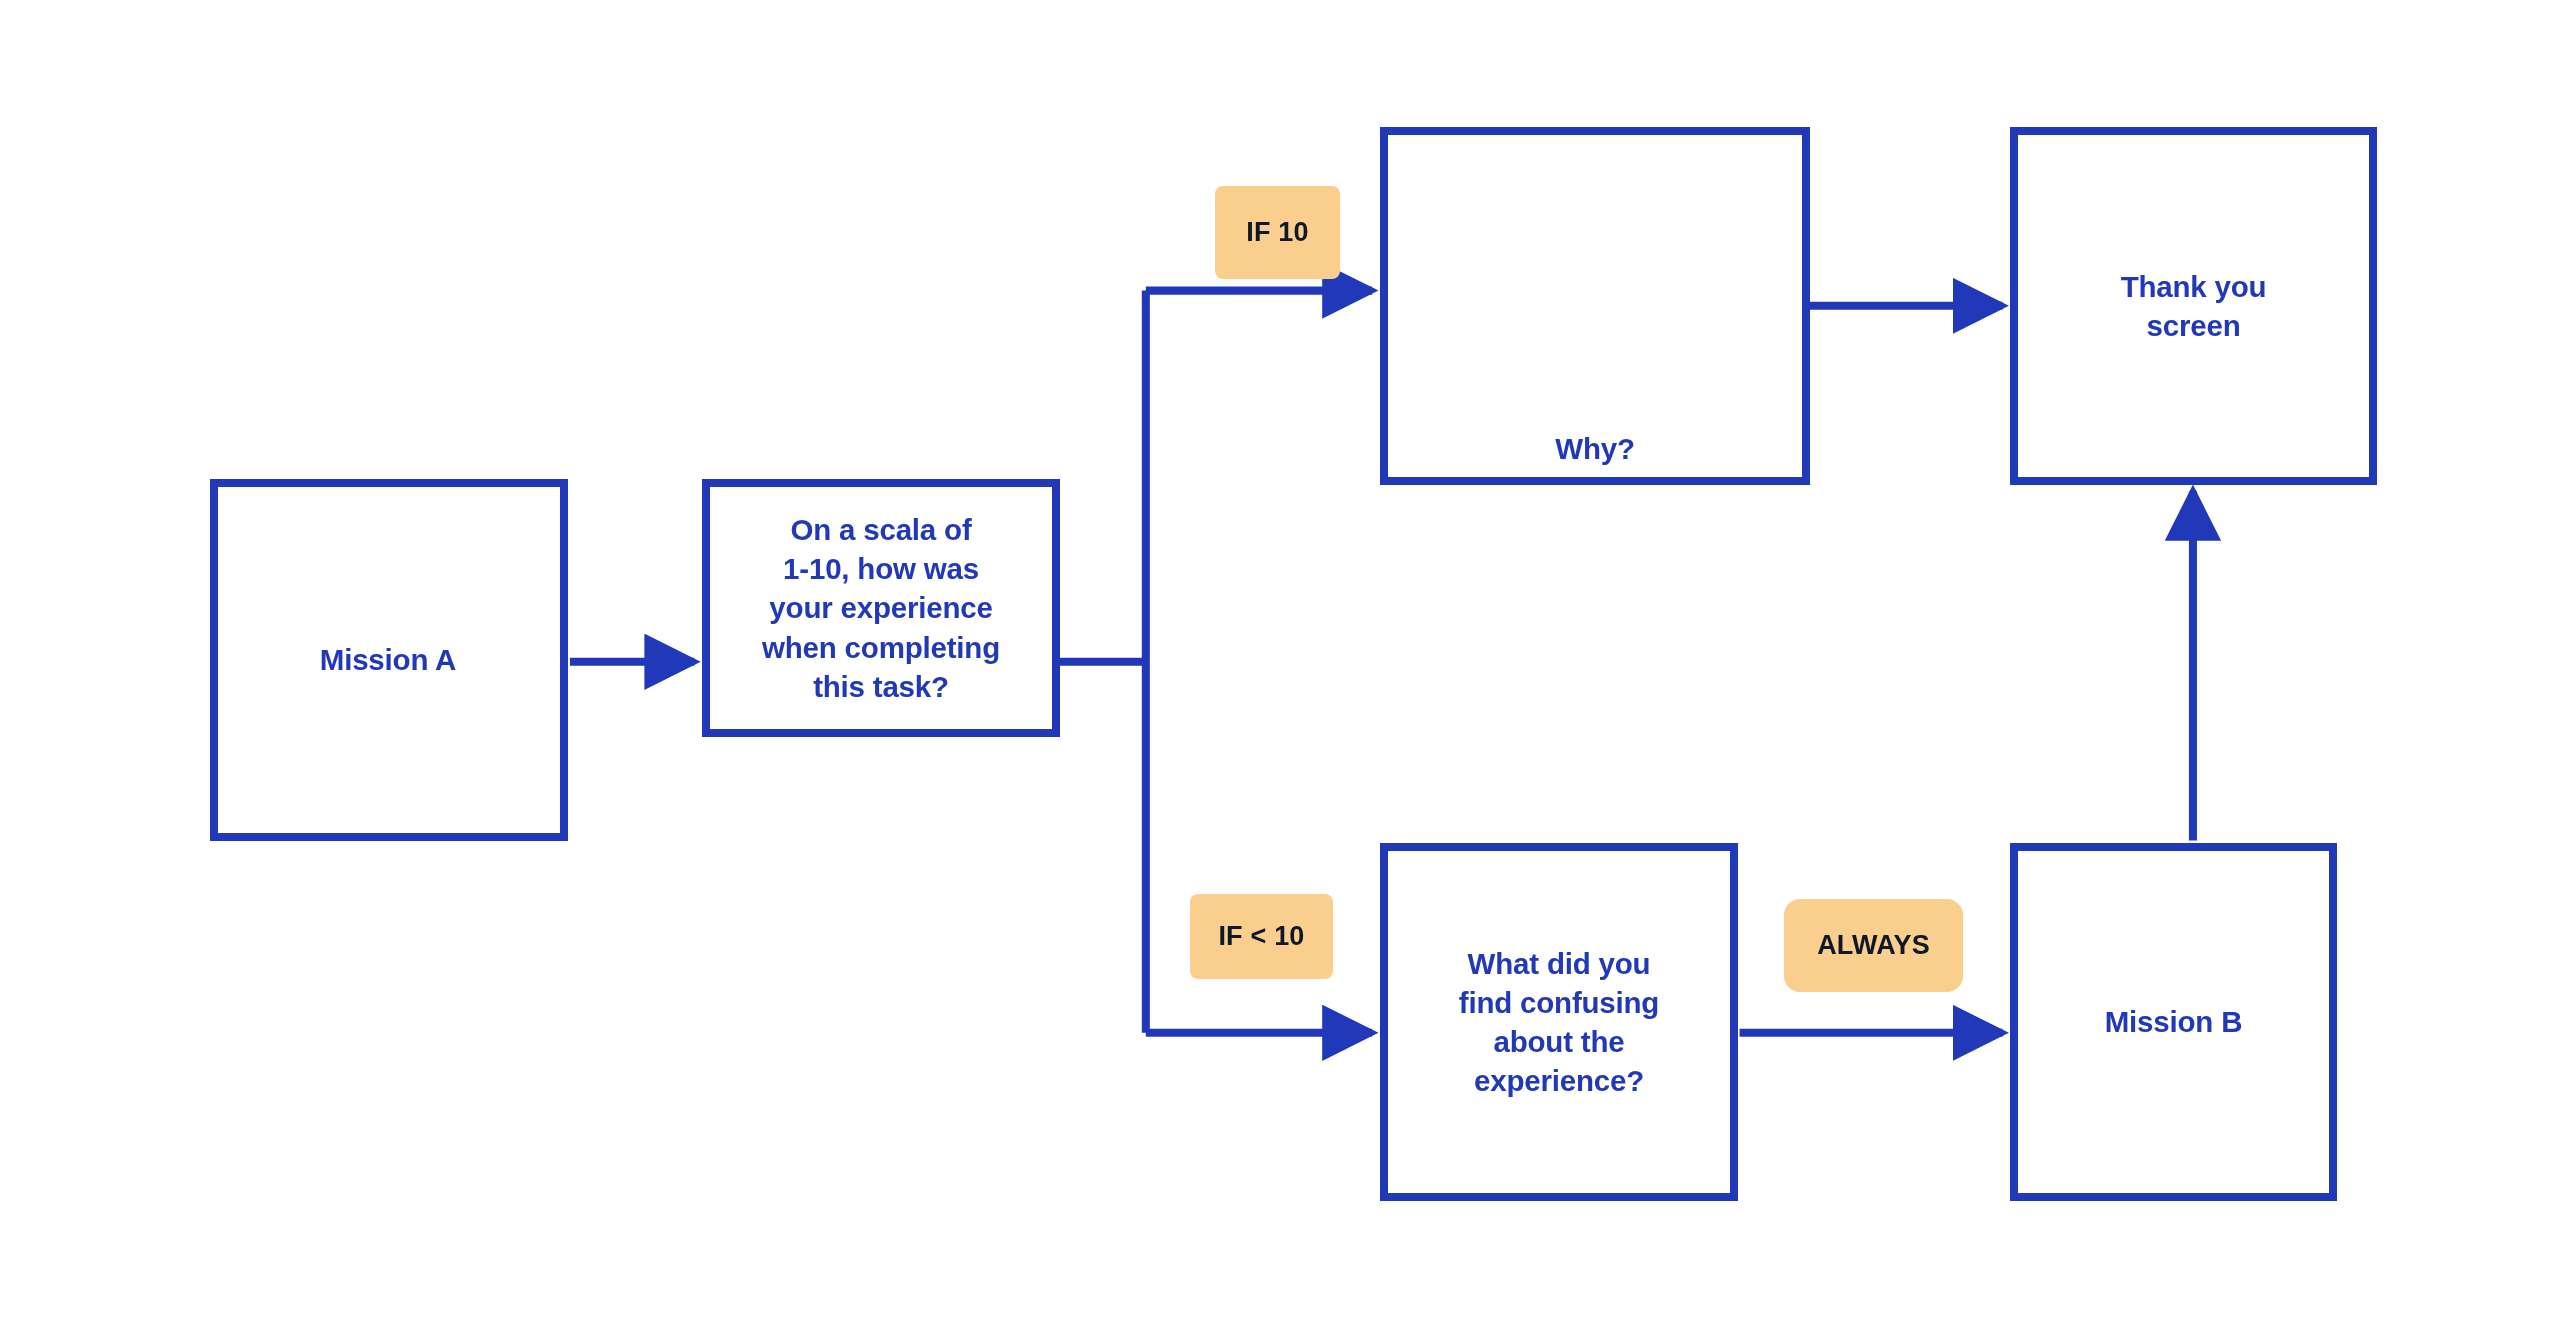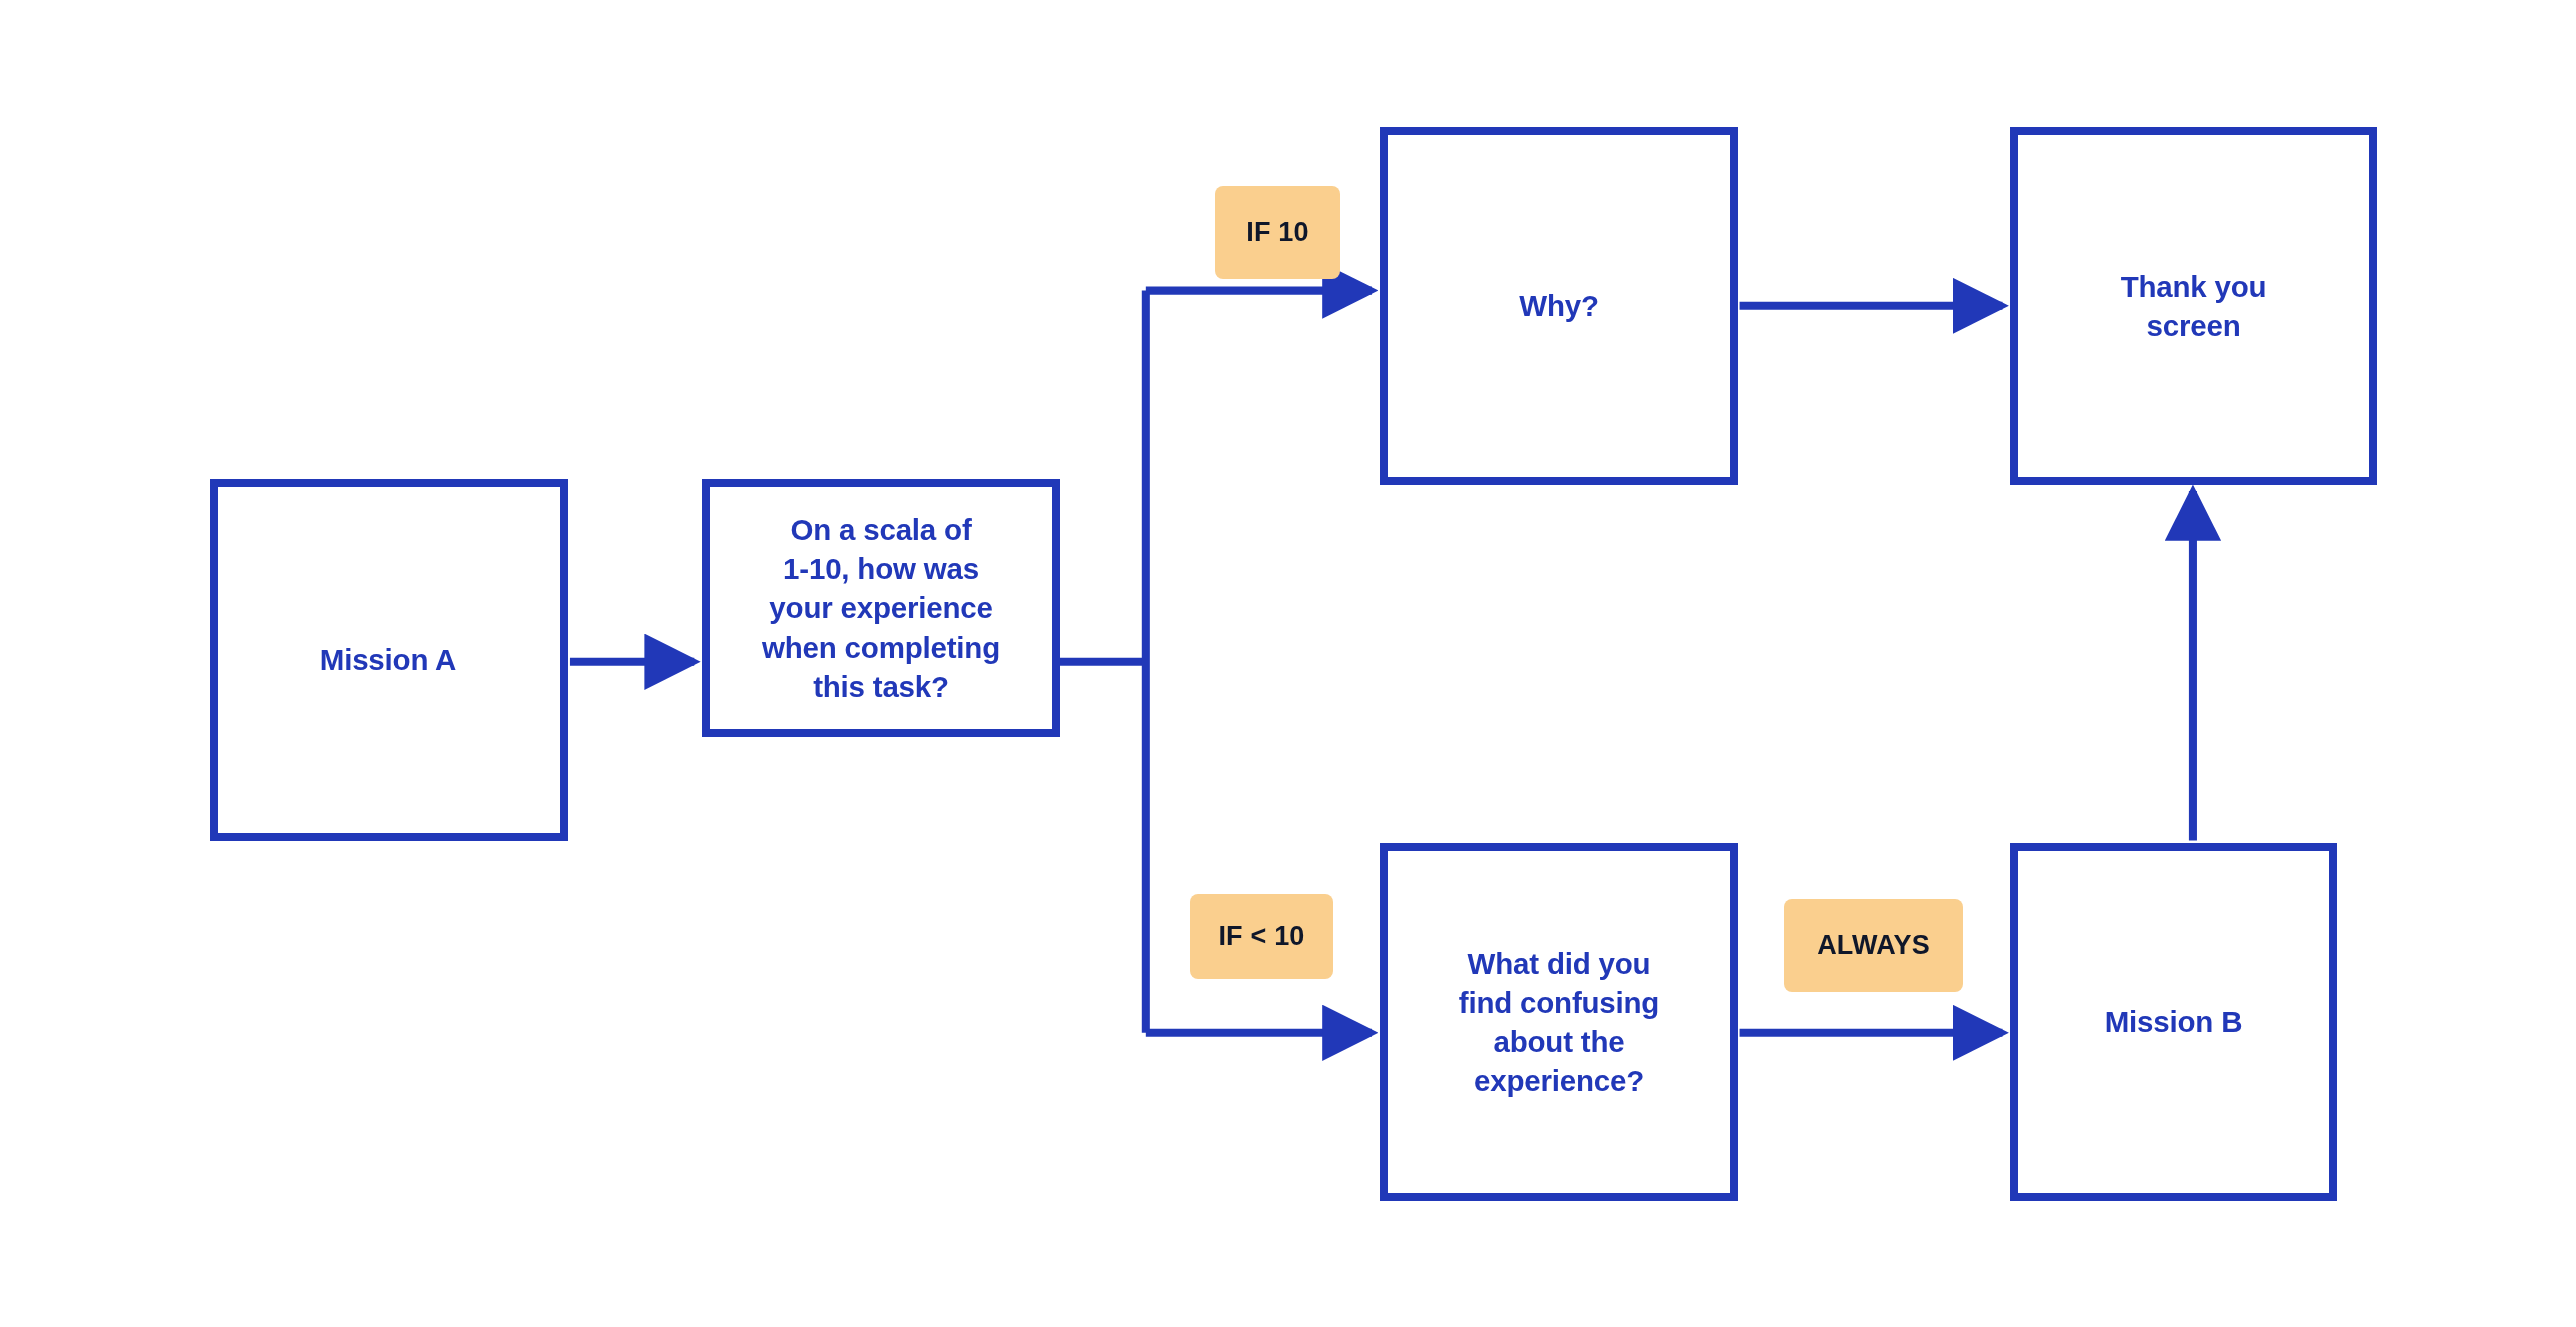--- a/index.html
+++ b/index.html
@@ -98,21 +98,21 @@
   </div>
 
   <div class="node" style="left:702px; top:479px; width:358px; height:258px;">
     <span class="node-label">On a scala of
 1-10, how was
 your experience
 when completing
 this task?</span>
   </div>
 
-  <div class="node" style="left:1380px; top:127px; width:358px; height:358px;">
+  <div class="node" style="left:1380px; top:127px; width:430px; height:358px;align-items:flex-end;">
     <span class="node-label">Why?</span>
   </div>
 
   <div class="node" style="left:1380px; top:843px; width:358px; height:358px;">
     <span class="node-label">What did you
 find confusing
 about the
 experience?</span>
   </div>
 
@@ -126,18 +126,18 @@
   </div>
 
   <div class="badge" style="left:1215px; top:186px; width:125px; height:93px;">
     <span class="badge-label">IF 10</span>
   </div>
 
   <div class="badge" style="left:1190px; top:894px; width:143px; height:85px;">
     <span class="badge-label">IF &lt; 10</span>
   </div>
 
-  <div class="badge" style="left:1784px; top:899px; width:179px; height:93px;">
+  <div class="badge" style="left:1784px; top:899px; width:179px; height:93px;border-radius:16px;">
     <span class="badge-label">ALWAYS</span>
   </div>
 
 </div>
 
 
 </body></html>

